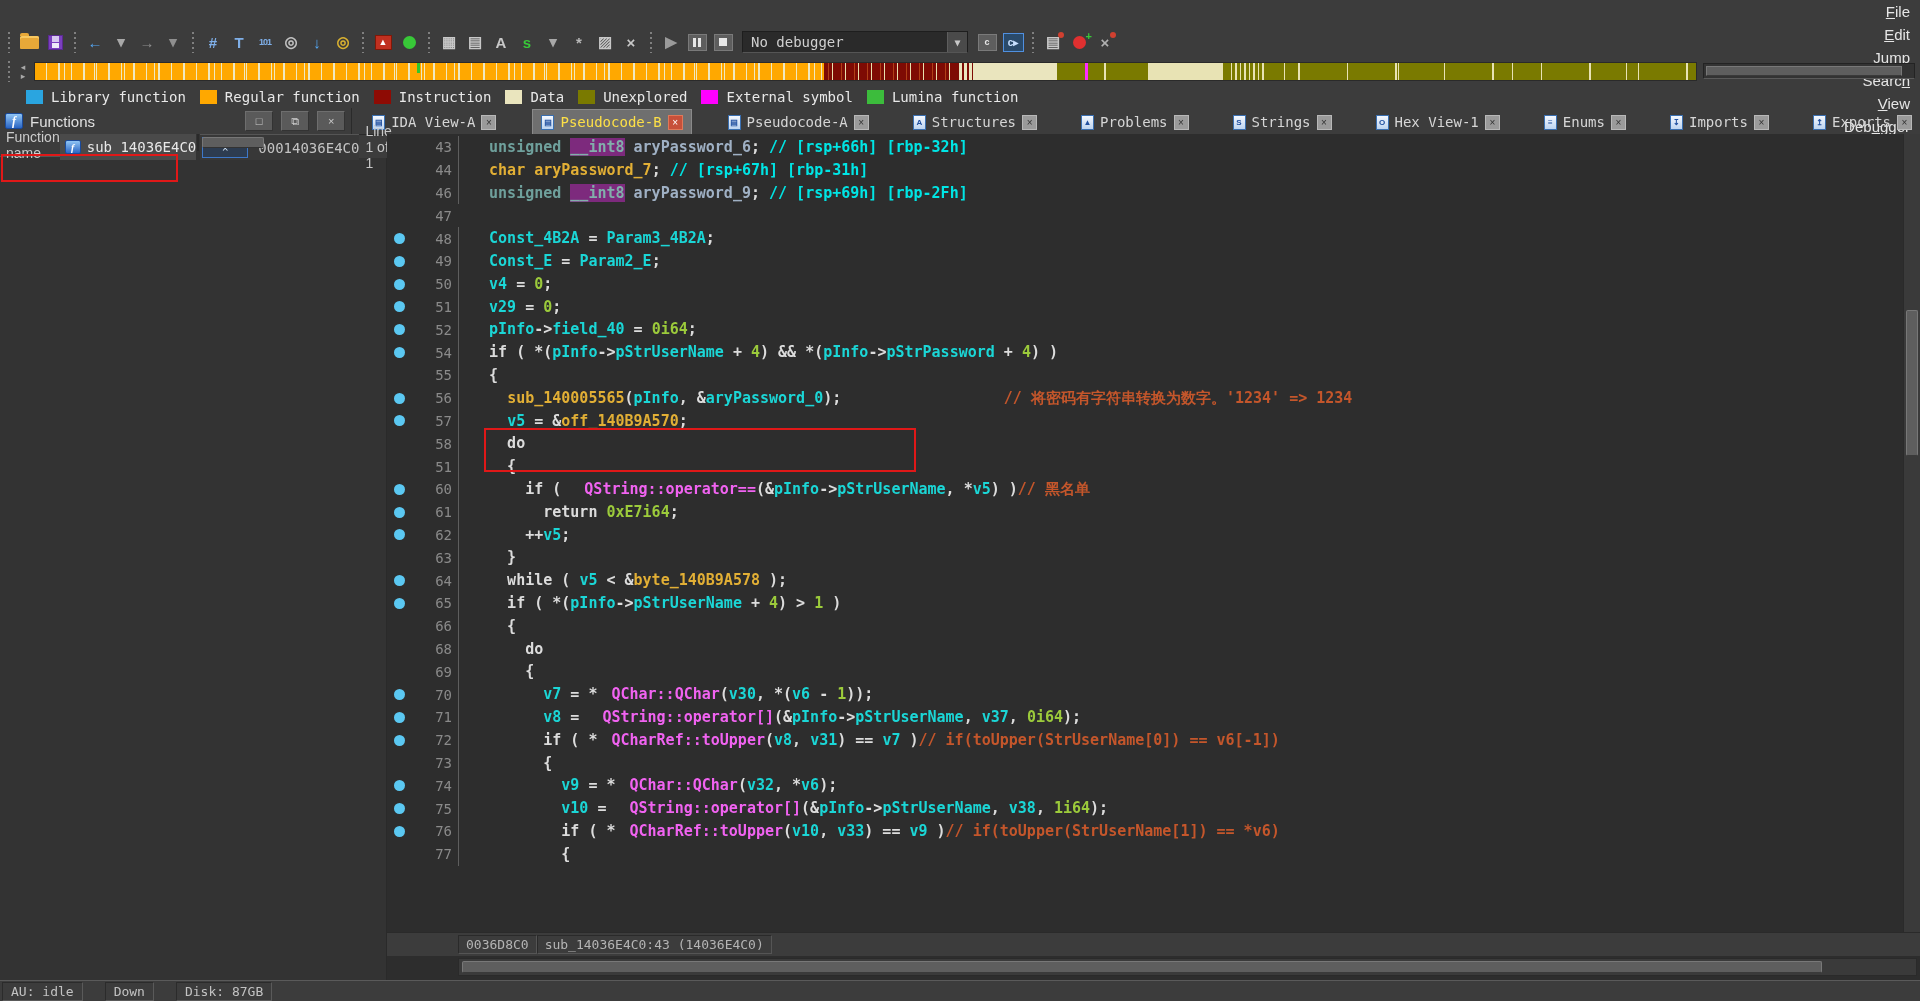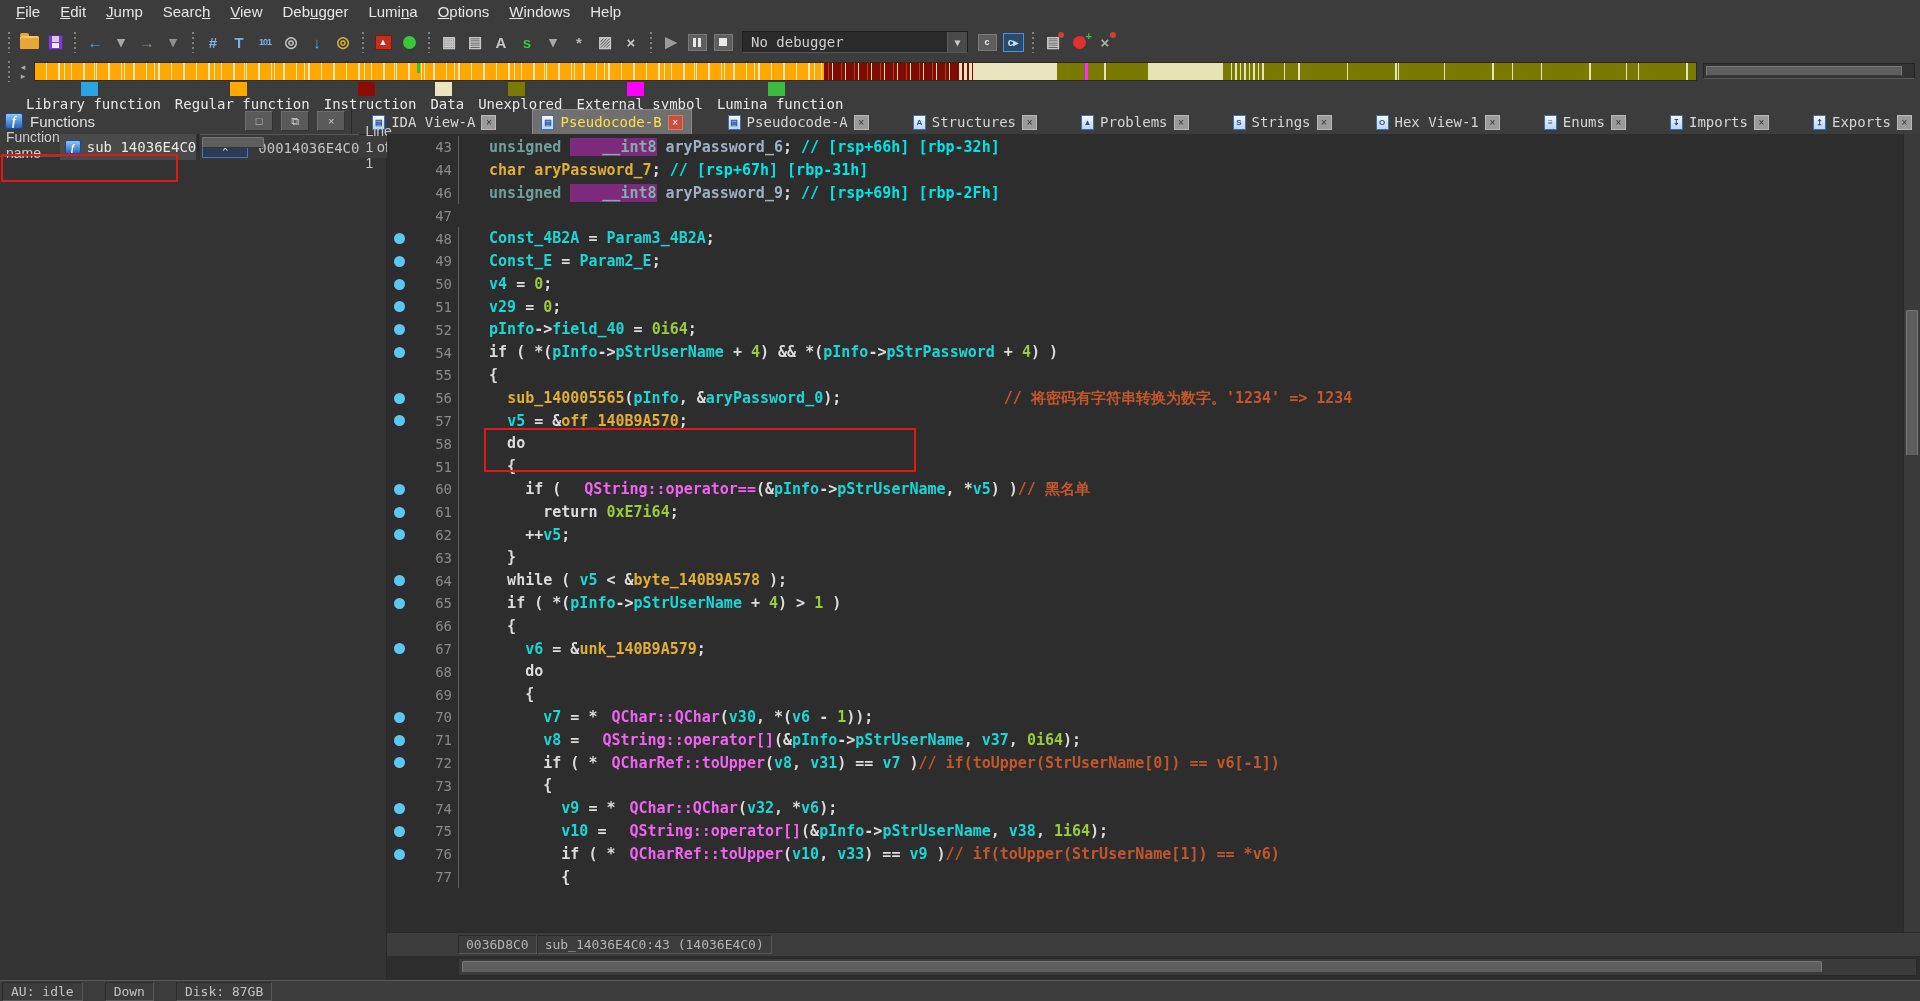--- a/index.html
+++ b/index.html
@@ -1,20 +1,20 @@
 <!DOCTYPE html>
 <html><head>
 <meta charset="utf-8">
 <style>
   * { margin:0; padding:0; box-sizing:border-box; }
   html,body { width:1920px; height:1001px; overflow:hidden; }
   body { background:#3C3C3C; font-family:"Liberation Sans",sans-serif; color:#E6E6E6; }
 
   
-  .menubar { height:27px; display:flex; align-items:flex-start; padding-left:6px; font-size:15px; }
+  .menubar { height:27px; display:flex; align-items:flex-end; padding-left:6px; font-size:15px;flex-direction:column; }
   .menu-item { padding:3px 10px; cursor:default; }
   .accel { text-decoration:underline; }
 
   
   .toolbar { height:30px; display:flex; align-items:center; padding:0 2px; }
   .grip { width:8px; height:22px; margin:0 3px;
           background:repeating-linear-gradient(0deg,#808080 0 2px,transparent 2px 5px);
           background-size:2px 100%; background-repeat:no-repeat; background-position:3px 1px; }
   .tbi { min-width:24px; height:22px; display:flex; align-items:center; justify-content:center;
          font-size:15px; margin:0 1px; position:relative; font-weight:bold; }
@@ -70,21 +70,21 @@
   .nav-magenta { left:63.2%; width:3px; background:#FF2AFF; }
   .nav-green { left:23%; width:3px; height:60%; background:#2FC62F; }
   .navslider { width:212px; height:16px; background:#333; border:1px solid #232323; border-bottom-color:#5A5A5A;
                margin-right:5px; position:relative; }
   .navslider .handle { position:absolute; left:2px; top:2px; bottom:2px; width:196px; background:#5E5E5E;
                border:1px solid #787878; border-bottom-color:#3A3A3A; }
 
   
   .legendrow { height:23px; display:flex; align-items:center; padding-left:26px;
                font-family:"DejaVu Sans Mono",monospace; font-size:14px; color:#E8E8E8; }
-  .leg { display:flex; align-items:center; margin-right:14px;flex-direction:column; }
+  .leg { display:flex; align-items:center; margin-right:14px; }
   .leg .sw { width:17px; height:14px; margin-right:8px; }
 
   
   .tabrow { height:26px; display:flex; align-items:stretch; }
   .panel-title { width:387px; display:flex; align-items:center; padding-left:5px;
                  border-right:1px solid #2A2A2A; }
   .f-icon { width:18px; height:16px; background:linear-gradient(180deg,#8FC4F4,#2B66C4);
             border:1px solid #1A4A9A; border-radius:2px; color:#fff;
             font:italic bold 12px "Liberation Serif",serif;
             display:flex; align-items:center; justify-content:center; margin-right:7px; }
@@ -130,21 +130,21 @@
 
   .rightcol { flex:1; display:flex; flex-direction:column; background:#2D2D2D; position:relative; }
   .codeview { height:798px; position:relative; overflow:hidden; padding-top:2px; }
   .codeline { display:flex; height:22.8px; align-items:center; }
   .dotcol { width:24px; display:flex; justify-content:center; }
   .dot { width:11px; height:11px; border-radius:50%; background:#5BC8F2; }
   .numcol { width:41px; text-align:right; font-family:"DejaVu Sans Mono",monospace; font-size:14px; color:#8A8A8A; }
   .codetext { flex:1; border-left:1px solid #5E5E5E; margin-left:6px; padding-left:12px;
               font-family:"DejaVu Sans Mono",monospace; font-size:15px; font-weight:bold;
               white-space:pre; line-height:22.8px; }
-  .sg-t { color:#6FA09C; } .sg-th { color:#82AFAB; background:#7D2A7D;padding-left:32px; }
+  .sg-t { color:#6FA09C; } .sg-th { color:#82AFAB; background:#7D2A7D; }
   .sg-n { color:#9FB0C4; } .sg-o { color:#DCDCDC; } .sg-v { color:#1BD6D6; }
   .sg-g { color:#E2AF35;text-align:right; } .sg-q { color:#F163F1;margin-left:14px; } .sg-num { color:#9CCB3B; }
   .sg-ac { color:#00E5E5; } .sg-uc { color:#C4562B; }
   .code-redbox { position:absolute; left:97px; top:294px; width:432px; height:44px;
                  border:2px solid #E01818; pointer-events:none; }
   .vscroll { position:absolute; right:0; top:0; width:17px; height:798px; background:#3A3A3A;
              border-left:1px solid #2A2A2A; }
   .vs-handle { position:absolute; left:2px; right:2px; top:176px; height:146px; background:#5E5E5E;
                border:1px solid #787878; border-bottom-color:#3A3A3A; border-radius:2px; }
   .code-status { height:24px; background:#3C3C3C; display:flex; align-items:center; padding-left:71px;
@@ -562,27 +562,20 @@
           </div>
           <div class="numcol">65</div>
           <div class="codetext"><span class="sg-o">    if ( *(</span><span class="sg-v">pInfo</span><span class="sg-o">-&gt;</span><span class="sg-v">pStrUserName</span><span class="sg-o"> + </span><span class="sg-num">4</span><span class="sg-o">) &gt; </span><span class="sg-num">1</span><span class="sg-o"> )</span></div>
         </div>
         <div class="codeline">
           <div class="dotcol"></div>
           <div class="numcol">66</div>
           <div class="codetext"><span class="sg-o">    {</span></div>
         </div>
         <div class="codeline">
-          <div class="dotcol">
-            <span class="dot"></span>
-          </div>
-          <div class="numcol">67</div>
-          <div class="codetext"><span class="sg-o">      </span><span class="sg-v">v6</span><span class="sg-o"> = &amp;</span><span class="sg-g">unk_140B9A579</span><span class="sg-o">;</span></div>
-        </div>
-        <div class="codeline">
           <div class="dotcol"></div>
           <div class="numcol">68</div>
           <div class="codetext"><span class="sg-o">      do</span></div>
         </div>
         <div class="codeline">
           <div class="dotcol"></div>
           <div class="numcol">69</div>
           <div class="codetext"><span class="sg-o">      {</span></div>
         </div>
         <div class="codeline">

